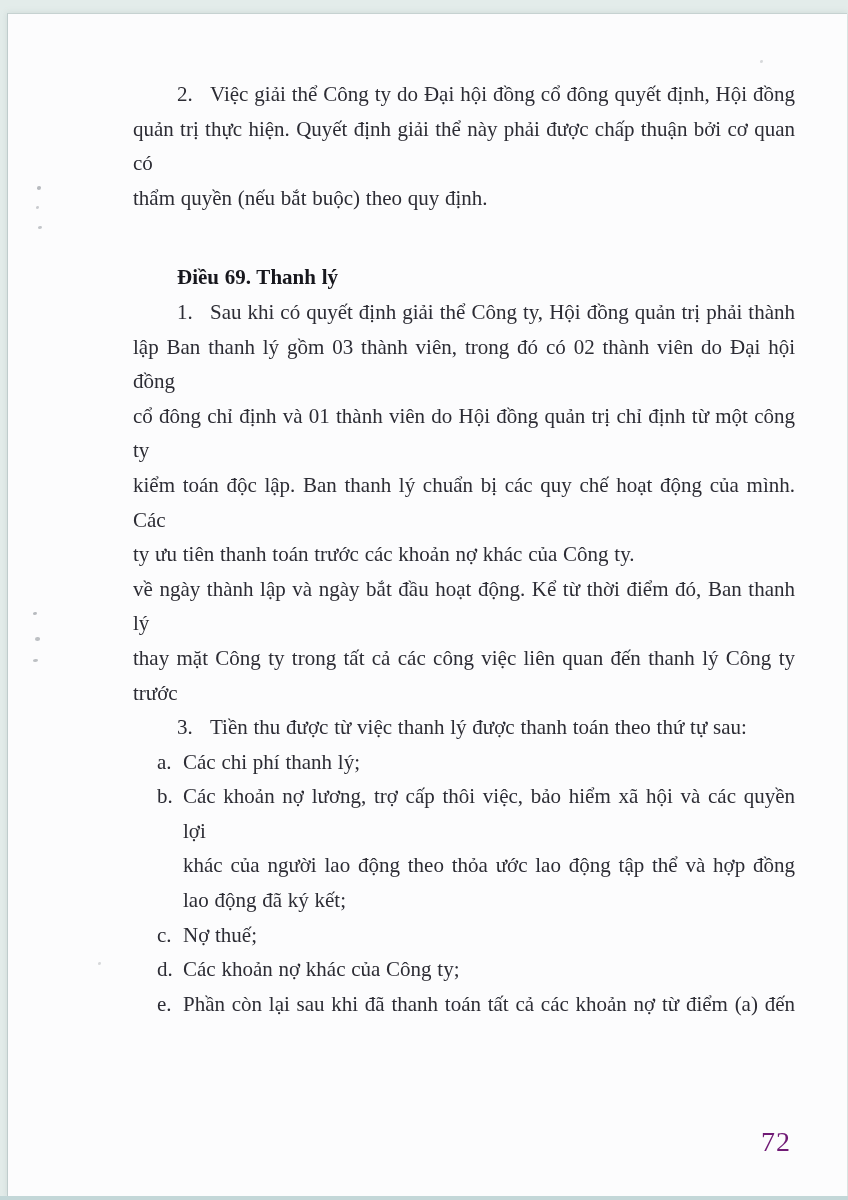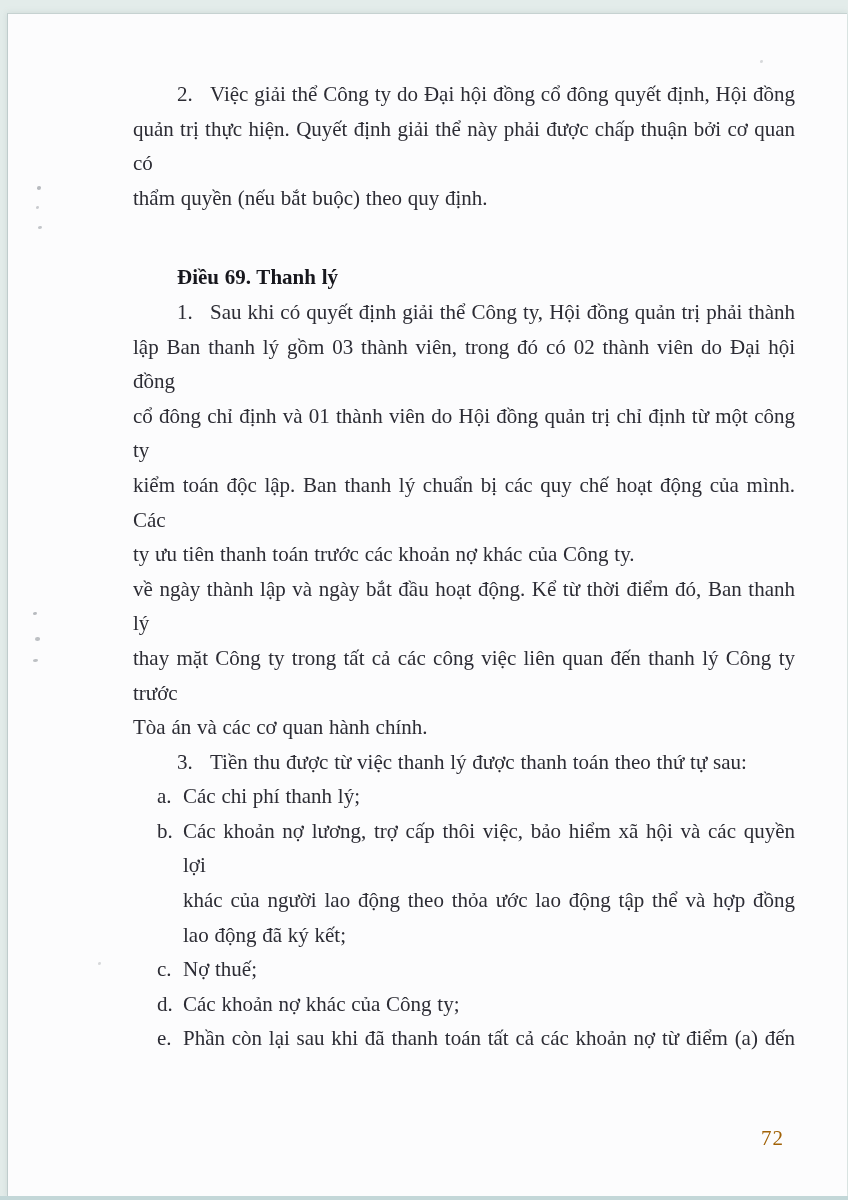--- a/index.html
+++ b/index.html
@@ -30,21 +30,21 @@
   .j{text-align:justify;text-align-last:justify;}
   .e{text-align:left;}
   .num{display:inline-block;width:33px;margin-left:44px;}
   .article{font-weight:bold;color:#17171d;padding-left:44px;margin-top:45px;}
   
   .li{display:flex;}
   .lm{flex:0 0 26px;margin-left:24px;}
   .lt{flex:1 1 auto;min-width:0;}
   .page-number{
     position:absolute;left:761px;top:1126px;
-    font-size:21px;color:#a16207;letter-spacing:1px;text-align:center;
+    font-size:28px;color:#701a75;letter-spacing:1px;text-align:center;
   }
   
   .spk{position:absolute;background:#7d838a;border-radius:50% 40% 55% 45%;opacity:.55;}
   .s1{left:37px;top:186px;width:4px;height:4px;}
   .s2{left:36px;top:206px;width:3px;height:3px;opacity:.4;}
   .s3{left:38px;top:226px;width:4px;height:3px;opacity:.45;}
   .s4{left:33px;top:612px;width:4px;height:3px;}
   .s5{left:35px;top:637px;width:5px;height:4px;opacity:.5;}
   .s6{left:33px;top:659px;width:5px;height:3px;opacity:.5;}
   .s7{left:98px;top:962px;width:3px;height:3px;opacity:.3;}
@@ -78,21 +78,20 @@
     <div class="ln j"><span class="num">1.</span><span>Sau khi có quyết định giải thể Công ty, Hội đồng quản trị phải thành</span></div>
     <div class="ln j">lập Ban thanh lý gồm 03 thành viên, trong đó có 02 thành viên do Đại hội đồng</div>
     <div class="ln j">cổ đông chỉ định và 01 thành viên do Hội đồng quản trị chỉ định từ một công ty</div>
     <div class="ln j">kiểm toán độc lập. Ban thanh lý chuẩn bị các quy chế hoạt động của mình. Các</div>
     <div class="ln e">ty ưu tiên thanh toán trước các khoản nợ khác của Công ty.</div>
   </div>
 
   <div>
     <div class="ln j">về ngày thành lập và ngày bắt đầu hoạt động. Kể từ thời điểm đó, Ban thanh lý</div>
     <div class="ln j">thay mặt Công ty trong tất cả các công việc liên quan đến thanh lý Công ty trước</div>
-    <div class="ln e">Tòa án và các cơ quan hành chính.</div>
   </div>
 
   <div>
     <div class="ln e"><span class="num">3.</span><span>Tiền thu được từ việc thanh lý được thanh toán theo thứ tự sau:</span></div>
   </div>
 
   <div>
     <div class="li">
       <span class="lm">a.</span>
       <div class="lt">

